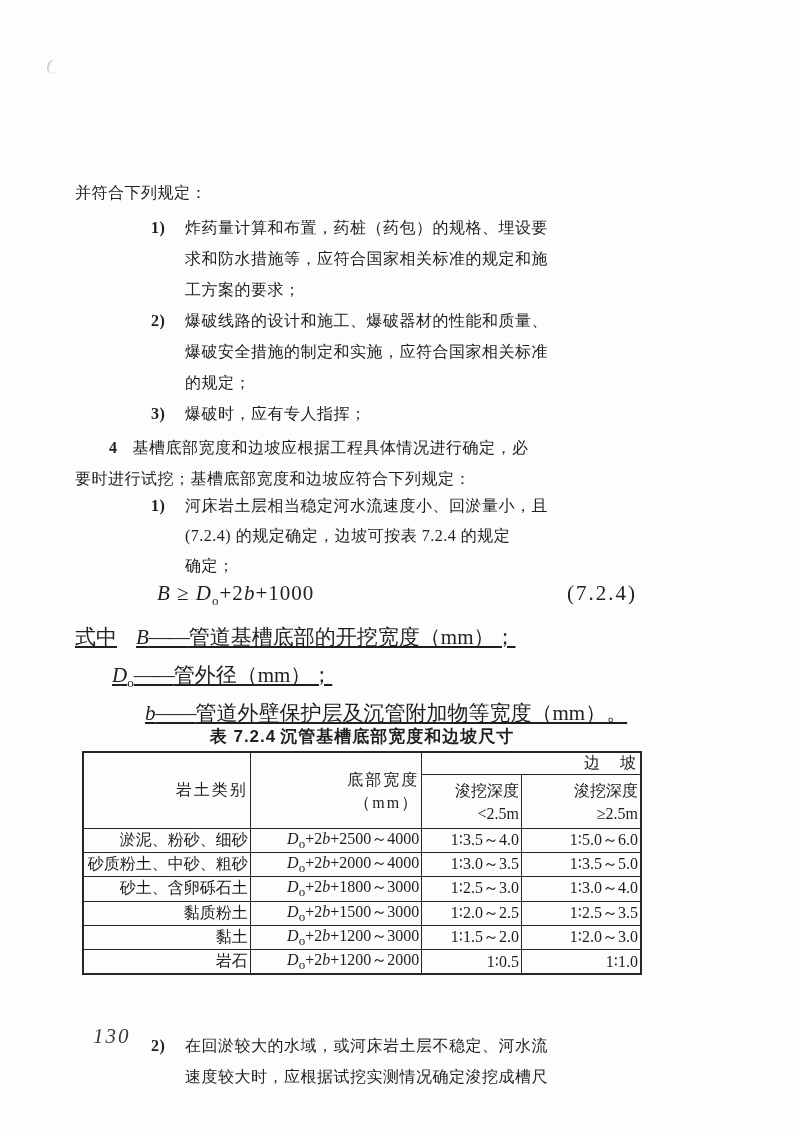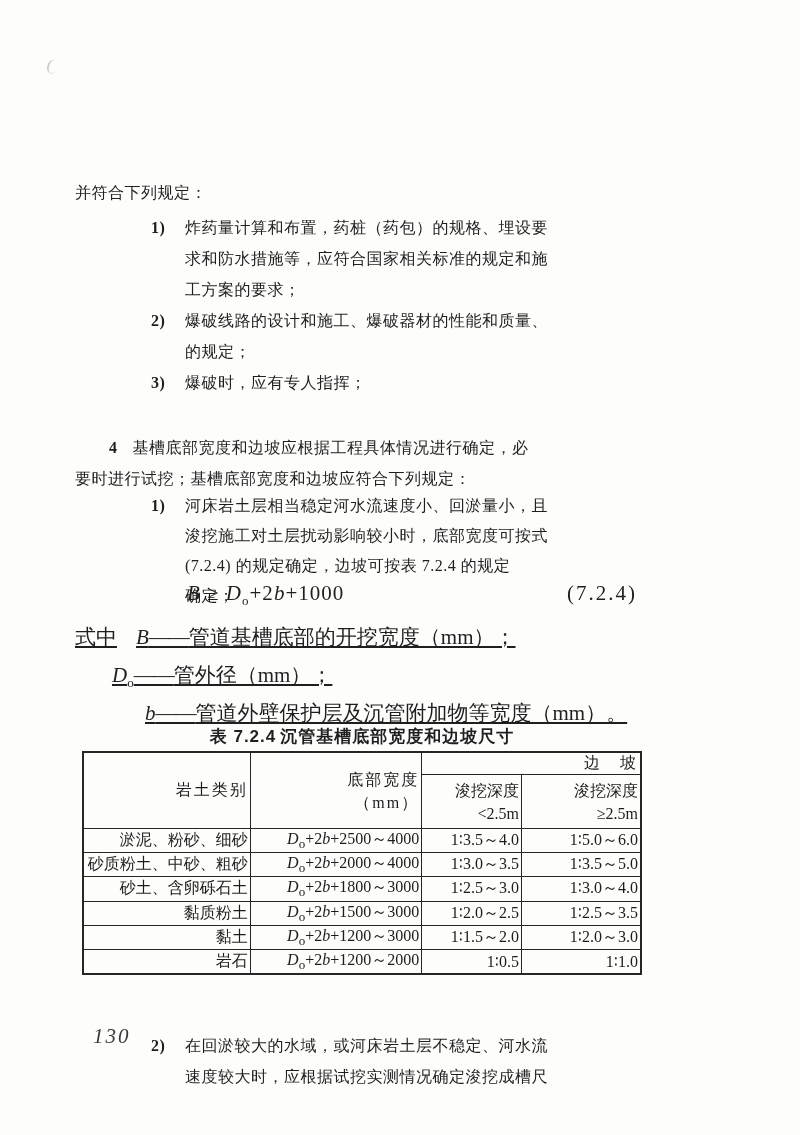--- a/index.html
+++ b/index.html
@@ -38,21 +38,21 @@
   #clause4 .first { padding-left: 34px; }
   #clause4 .cnum { font-weight: bold; margin-right: 15px; }
 
   #sub-item1 { left: 151px; top: 455px; line-height: 30px; }
 
   
   #formula-row {
     left: 75px; top: 581px; width: 562px;
     display: flex; align-items: baseline; font-size: 21px;
   }
-  #formula-row .expr { margin-left: 112px; letter-spacing: 1px; }
+  #formula-row .expr { margin-left: 82px; letter-spacing: 1px; }
   .ivar { font-style: italic; }
   sub { font-size: 13px; }
   #formula-row .eqnum { margin-left: auto; letter-spacing: 2px; }
 
   
   #where { left: 75px; top: 622px; font-size: 21px; line-height: 31px; text-decoration: underline; }
   #where .lead { margin-right: 19px; }
   #where .ind1 { padding-left: 37px; }
   #where .ind2 { padding-left: 70px; }
   #where .dash { letter-spacing: -1px; }
@@ -101,20 +101,21 @@
     <div class="libody">
       <div>炸药量计算和布置，药桩（药包）的规格、埋设要</div>
       <div>求和防水措施等，应符合国家相关标准的规定和施</div>
       <div>工方案的要求；</div>
     </div>
   </div>
   <div class="li">
     <span class="num">2)</span>
     <div class="libody">
       <div>爆破线路的设计和施工、爆破器材的性能和质量、</div>
+      <div>爆破安全措施的制定和实施，应符合国家相关标准</div>
       <div>的规定；</div>
     </div>
   </div>
   <div class="li">
     <span class="num">3)</span>
     <div class="libody">
       <div>爆破时，应有专人指挥；</div>
     </div>
   </div>
 </div>
@@ -124,21 +125,20 @@
     <span class="cnum">4</span><span>基槽底部宽度和边坡应根据工程具体情况进行确定，必</span>
   </div>
   <div>要时进行试挖；基槽底部宽度和边坡应符合下列规定：</div>
 </div>
 
 <div class="abs bodytext olist" id="sub-item1">
   <div class="li">
     <span class="num">1)</span>
     <div class="libody">
       <div>河床岩土层相当稳定河水流速度小、回淤量小，且</div>
-      <div>浚挖施工对土层扰动影响较小时，底部宽度可按式</div>
       <div>(7.2.4) 的规定确定，边坡可按表 7.2.4 的规定</div>
       <div>确定；</div>
     </div>
   </div>
 </div>
 
 <div class="abs" id="formula-row">
   <span class="expr"><span class="ivar">B</span><span> ≥ </span><span class="ivar">D</span><sub>o</sub><span>+2</span><span class="ivar">b</span><span>+1000</span></span>
   <span class="eqnum">(7.2.4)</span>
 </div>

